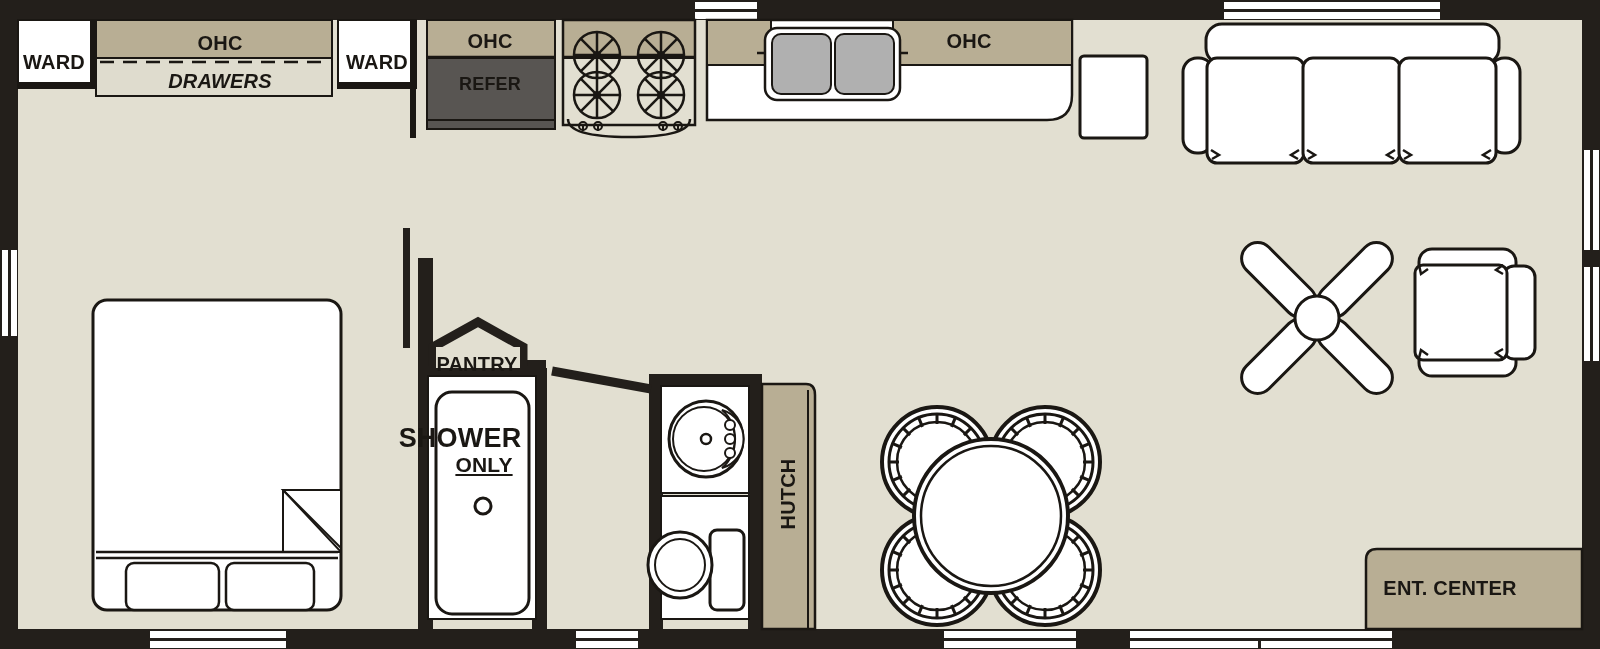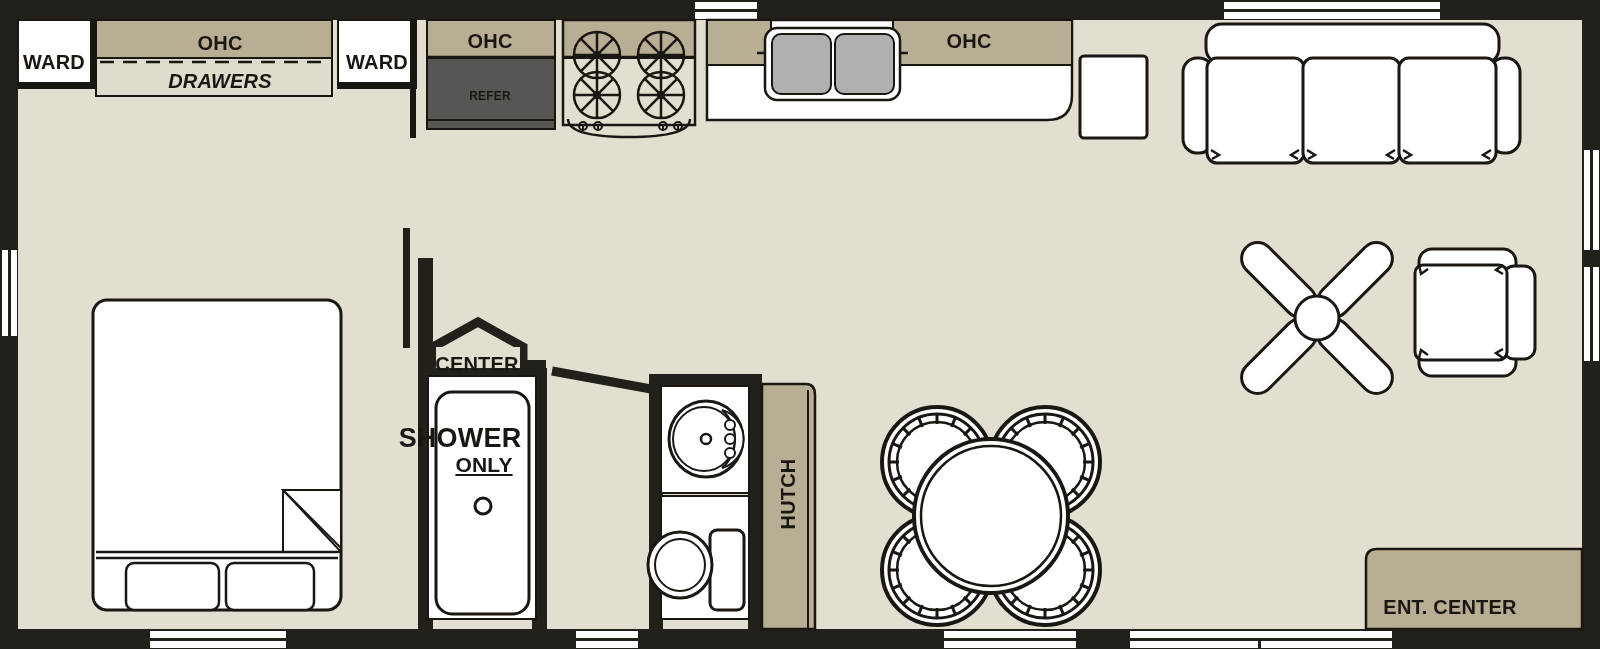--- a/index.html
+++ b/index.html
@@ -303,27 +303,27 @@
   <div class="lbl" style="left:54px;top:62px;transform:translate(-50%,-50%);font-size:20px;">WARD</div>
 
   <div class="lbl" style="left:220px;top:43px;transform:translate(-50%,-50%);font-size:20px;">OHC</div>
 
   <div class="lbl" style="left:220px;top:81px;transform:translate(-50%,-50%);font-size:20px;font-style:italic;">DRAWERS</div>
 
   <div class="lbl" style="left:377px;top:62px;transform:translate(-50%,-50%);font-size:20px;">WARD</div>
 
   <div class="lbl" style="left:490px;top:41px;transform:translate(-50%,-50%);font-size:20px;">OHC</div>
 
-  <div class="lbl" style="left:490px;top:96px;transform:translate(-50%,-50%);font-size:12px;color:#1a1713;">REFER</div>
+  <div class="lbl" style="left:490px;top:84px;transform:translate(-50%,-50%);font-size:18px;color:#1a1713;">REFER</div>
 
   <div class="lbl" style="left:969px;top:41px;transform:translate(-50%,-50%);font-size:20px;">OHC</div>
 
-  <div class="lbl" style="left:477px;top:364px;transform:translate(-50%,-50%);font-size:20px;">CENTER</div>
+  <div class="lbl" style="left:477px;top:364px;transform:translate(-50%,-50%);font-size:20px;">PANTRY</div>
 
   <div class="lbl" style="left:460px;top:438px;transform:translate(-50%,-50%);font-size:27px;">SHOWER</div>
 
   <div class="lbl" style="left:484px;top:465px;transform:translate(-50%,-50%);font-size:21px;text-decoration:underline;">ONLY</div>
 
   <div class="lbl" style="left:788px;top:494px;transform:translate(-50%,-50%) rotate(-90deg);font-size:20px;">HUTCH</div>
 
-  <div class="lbl" style="left:1450px;top:588px;transform:translate(-50%,-50%);font-size:20px;margin-top:19px;">ENT. CENTER</div>
+  <div class="lbl" style="left:1450px;top:588px;transform:translate(-50%,-50%);font-size:20px;">ENT. CENTER</div>
 
 </div>
 
 </body></html>

